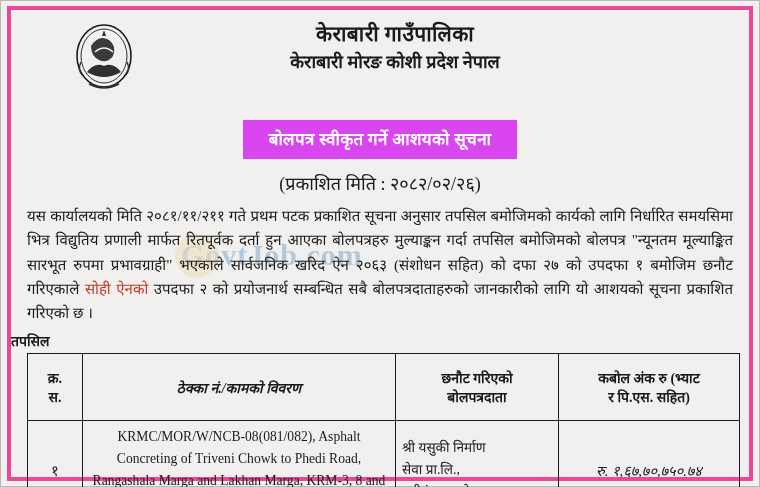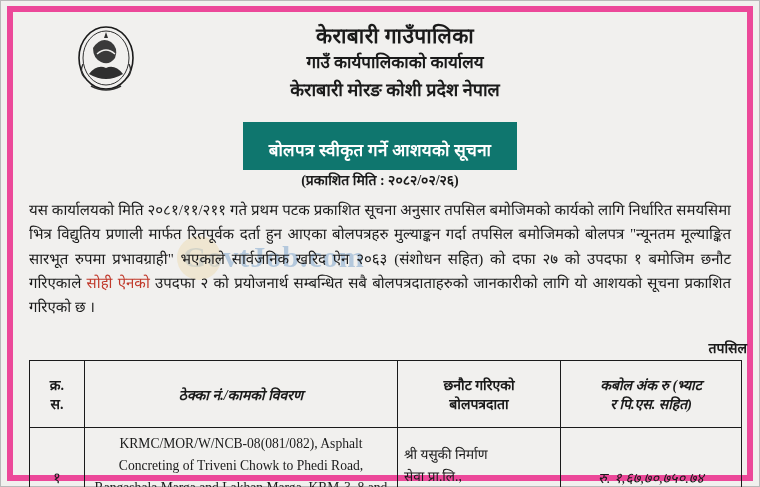--- a/index.html
+++ b/index.html
@@ -21,21 +21,21 @@
     background: #f1f0ee;
     box-sizing: border-box;
     border: 1px solid #b9b9b9;
   }
   .inner-frame {
     position: absolute;
     left: 6px;
     top: 5px;
     right: 6px;
     bottom: 5px;
-    border: 6px solid #ec4899;
+    border: 4px solid #ec4899;
     box-sizing: border-box;
   }
   
   .header {
     position: relative;
     padding-top: 10px;
     height: 96px;
   }
   .emblem {
     position: absolute;
@@ -65,31 +65,32 @@
     font-weight: bold;
     line-height: 1.6;
   }
   
   .title-wrap {
     text-align: center;
     margin-top: 4px;
   }
   .title-bar {
     display: inline-block;
-    background: #0f766e;
+    background: #d946ef;
     color: #ffffff;
     font-size: 17px;
     font-weight: bold;
-    padding: 16px 26px 9px 26px;
+    padding: 7px 26px 9px 26px;
     letter-spacing: 0.3px;
   }
   .pub-date {
     text-align: center;
-    font-size: 14px;
-    font-weight: bold;
+    font-size: 18px;
+    font-weight: normal;
+    margin-top: 12px;
   }
   
   .body-text {
     margin: 9px 16px 0 16px;
     font-size: 15px;
     line-height: 1.62;
     text-align: justify;
     position: relative;
     z-index: 2;
   }
@@ -116,24 +117,24 @@
     left: -6px;
     top: -4px;
     width: 44px;
     height: 44px;
     border-radius: 50%;
     background: #e3b23c;
     opacity: 0.55;
   }
   
   .tapasil {
-    text-align: right;
+    text-align: left;
     font-size: 14px;
     font-weight: bold;
-    margin-top: 19px;
+    margin-top: 6px;
     margin-bottom: 3px;
     font-family: Liberation Mono, monospace;
   }
   
   table.detail {
     border-collapse: collapse;
     width: calc(100% - 32px);
     margin: 0 16px;
     table-layout: fixed;
     padding-left: 8px;
@@ -144,21 +145,21 @@
     vertical-align: middle;
   }
   table.detail th {
     font-size: 14px;
     font-weight: bold;
     height: 56px;
   }
   .col-sn   { width: 42px;  text-align: center; }
   .col-desc { width: 300px; font-style: italic; }
   .col-sel  { width: 150px; }
-  .col-amt  { width: 168px; font-style: italic; }
+  .col-amt  { width: 168px; }
   th.col-desc, th.col-sel, th.col-amt { text-align: center; }
   td.sn {
     text-align: center;
     font-size: 15px;
   }
   td.desc {
     font-size: 13.6px;
     line-height: 1.6;
     text-align: center;
     padding-left: 10px;
@@ -191,21 +192,20 @@
           <path d="M18 24 Q26 12 36 18 Q44 24 40 34 Q34 42 26 38 Q18 34 18 24 Z" fill="#3a3a3a"></path>
           <path d="M22 30 Q31 22 40 30" fill="none" stroke="#f1f0ee" stroke-width="1.4"></path>
           <path d="M31 8 L33 14 L29 14 Z" fill="#2f2f2f"></path>
           <path d="M8 40 Q4 48 10 54" fill="none" stroke="#2f2f2f" stroke-width="1.4"></path>
           <path d="M54 40 Q58 48 52 54" fill="none" stroke="#2f2f2f" stroke-width="1.4"></path>
           <path d="M16 62 Q31 70 46 62" fill="none" stroke="#2f2f2f" stroke-width="1.6"></path>
         </svg>
       </div>
       <div class="head-text">
         <div class="head-line1">केराबारी गाउँपालिका</div>
-        <div class="head-line2">गाउँ कार्यपालिकाको कार्यालय</div>
         <div class="head-line3">केराबारी मोरङ कोशी प्रदेश नेपाल</div>
       </div>
     </div>
 
     <div class="title-wrap">
       <div class="title-bar">बोलपत्र स्वीकृत गर्ने आशयको सूचना</div>
     </div>
 
     <div class="pub-date">(प्रकाशित मिति : २०८२/०२/२६)</div>
 

